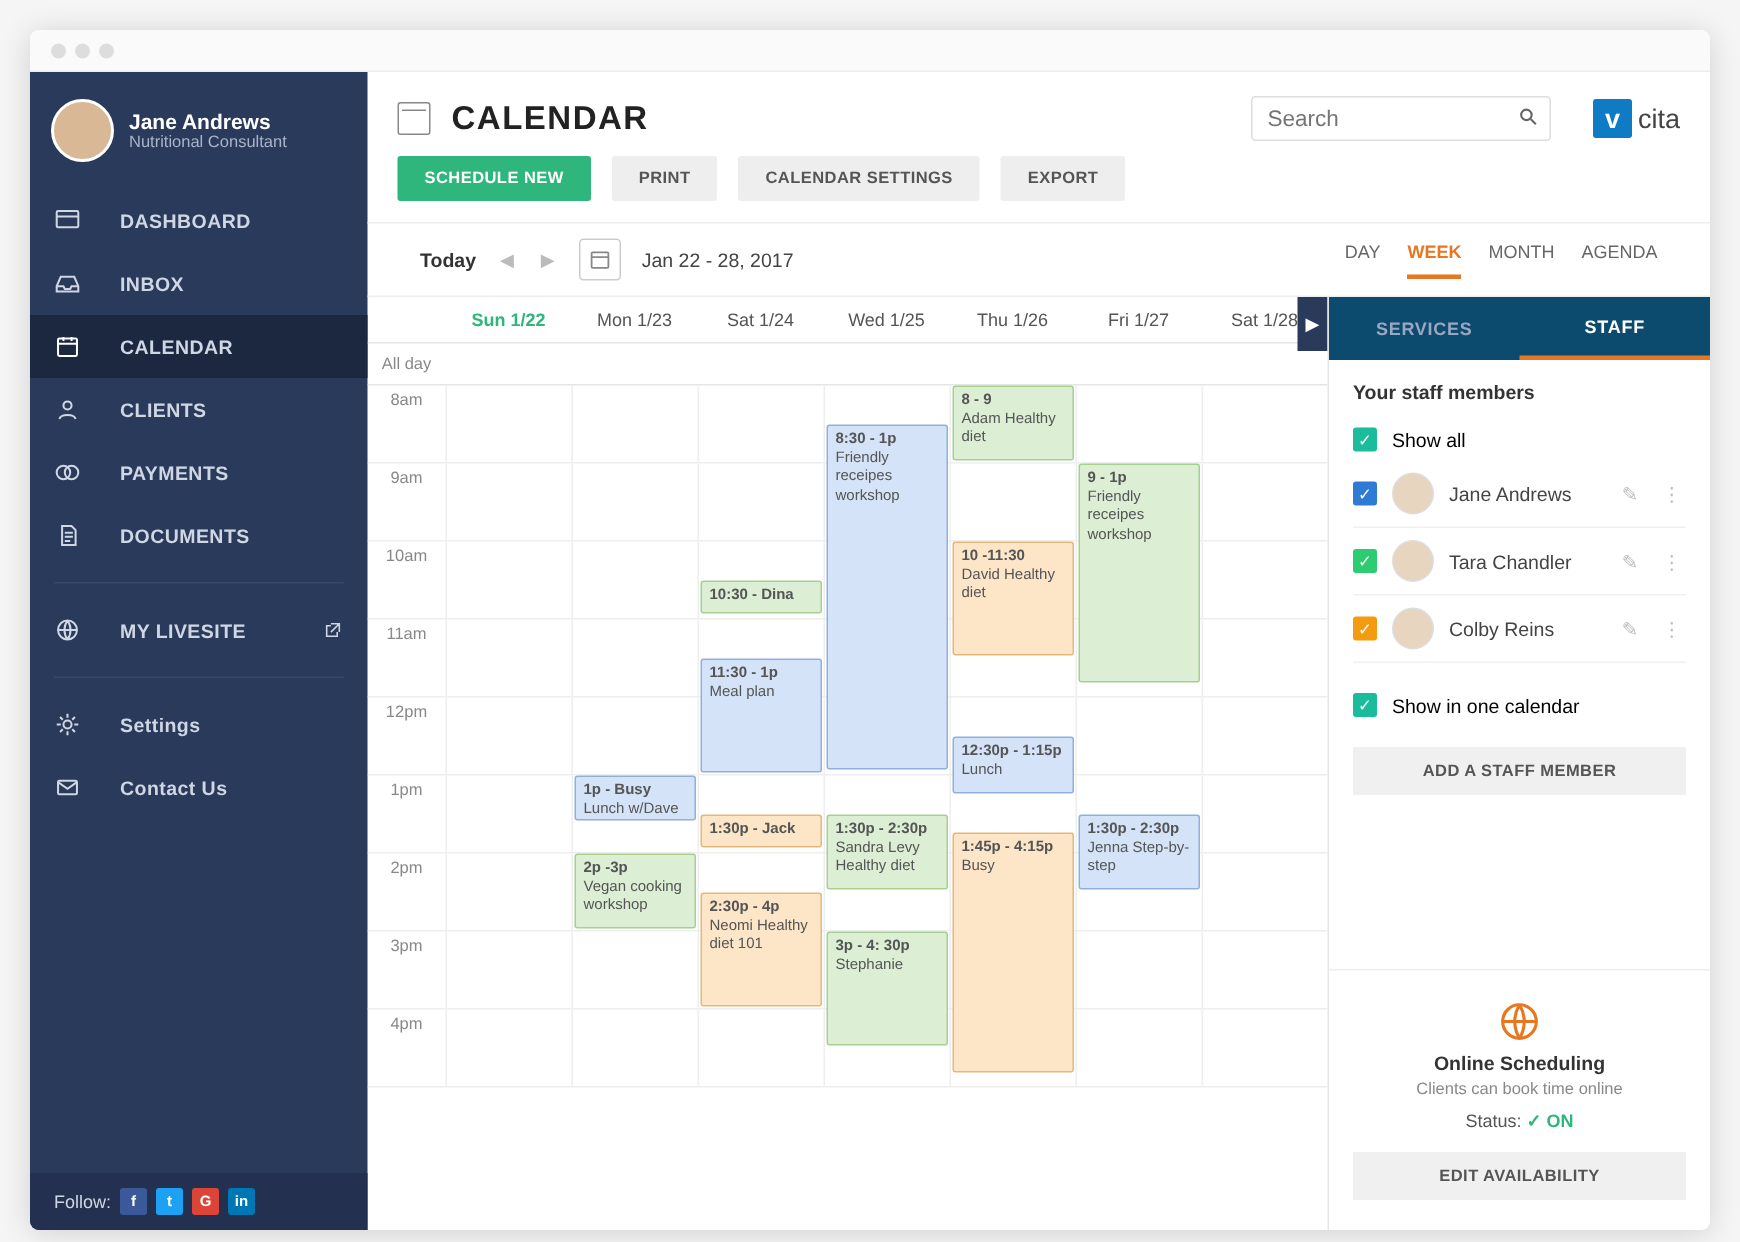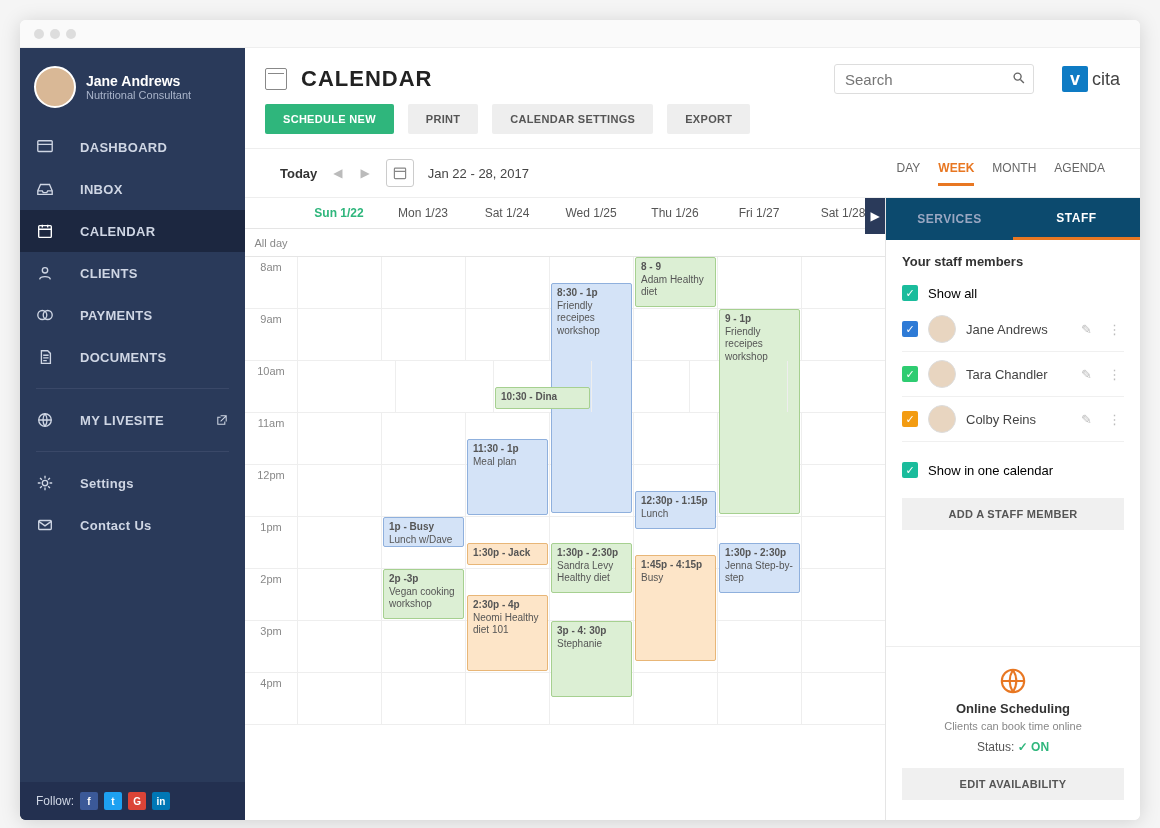--- a/index.html
+++ b/index.html
@@ -285,35 +285,38 @@
             </div>
 
             <div class="hourrow">
                 <div class="timecol">9am</div>
               <div class="slot"></div>
                 <div class="slot"></div>
                 <div class="slot"></div>
                 <div class="slot"></div>
                 <div class="slot"></div>
               <div class="slot">
-                  <div class="ev green" style="top:0;height:205px"><span class="t">9 - 1p</span><span>Friendly receipes workshop</span></div>
+                  <div class="ev green" style="top:0;height:146px"><span class="t">9 - 1p</span><span>Friendly receipes workshop</span></div>
                 </div>
               <div class="slot"></div>
             </div>
 
             <div class="hourrow">
                 <div class="timecol">10am</div>
               <div class="slot"></div>
                 <div class="slot"></div>
               <div class="slot">
                   <div class="ev green" style="top:26px;height:22px">
                     <span class="t">10:30 - Dina</span>
                   </div>
                 </div>
               <div class="slot"></div>
+              <div class="slot">
+                  <div class="ev orange" style="top:0;height:76px"><span class="t">10 -11:30</span><span>David Healthy diet</span></div>
+                </div>
               <div class="slot"></div>
                 <div class="slot"></div>
             </div>
 
             <div class="hourrow">
                 <div class="timecol">11am</div>
               <div class="slot"></div>
                 <div class="slot"></div>
               <div class="slot">
                   <div class="ev blue" style="top:26px;height:76px"><span class="t">11:30 - 1p</span><span>Meal plan</span></div>
@@ -345,21 +348,21 @@
                 </div>
               <div class="slot">
                   <div class="ev orange" style="top:26px;height:22px">
                     <span class="t">1:30p - Jack</span>
                   </div>
                 </div>
               <div class="slot">
                   <div class="ev green" style="top:26px;height:50px"><span class="t">1:30p - 2:30p</span><span>Sandra Levy Healthy diet</span></div>
                 </div>
               <div class="slot">
-                  <div class="ev orange" style="top:38px;height:106px"><span class="t">1:45p - 4:15p</span><span>Busy</span></div>
+                  <div class="ev orange" style="top:38px;height:160px"><span class="t">1:45p - 4:15p</span><span>Busy</span></div>
                 </div>
               <div class="slot">
                   <div class="ev blue" style="top:26px;height:50px"><span class="t">1:30p - 2:30p</span><span>Jenna Step-by-step</span></div>
                 </div>
               <div class="slot"></div>
             </div>
 
             <div class="hourrow">
                 <div class="timecol">2pm</div>
               <div class="slot"></div>

